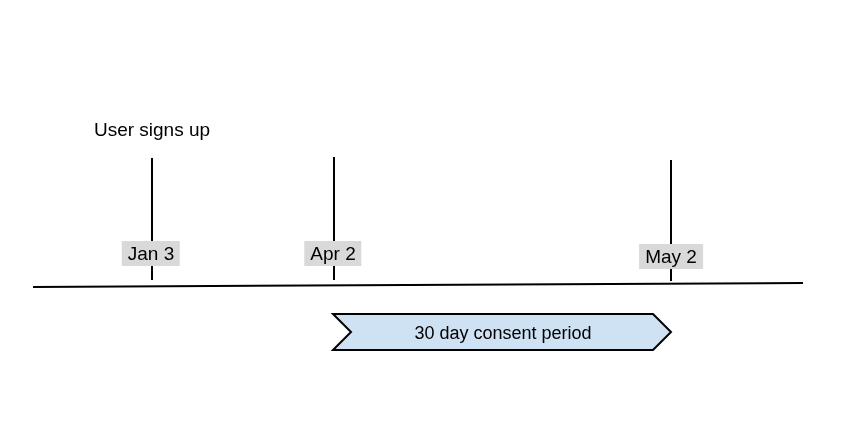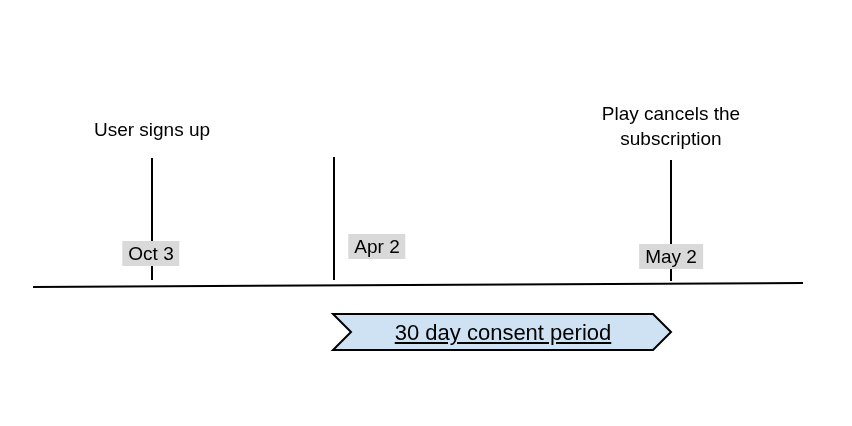--- a/index.html
+++ b/index.html
@@ -29,42 +29,40 @@
     transform: translateX(-50%);
     font-size: 19px;
     line-height: 25px;
     padding: 0 6px;
     white-space: nowrap;
     background: #d9d9d9;
   }
   .chevron-label {
     position: absolute;
     transform: translate(-50%, -50%);
-    font-size: 22px;
+    font-size: 18px;
     white-space: nowrap;
-    text-decoration: underline;
   }
 </style>
 </head>
 <body>
 
 <div class="stage">
 
   <div class="event-label" style="left:72px; top:117px; width:160px;">User signs up</div>
   <div class="event-tick" style="left:151px; top:158px; height:122px;"></div>
 
   <div class="event-tick" style="left:333px; top:157px; height:123px;"></div>
 
-  <div class="event-label" style="left:581px; top:101px; width:180px;">Play cancels the subscription</div>
   <div class="event-tick" style="left:670px; top:160px; height:121px;"></div>
 
   <svg class="svg-overlay" width="852" height="426" viewBox="0 0 852 426">
     <line x1="33" y1="287" x2="803" y2="283" stroke="#000000" stroke-width="2"></line>
     <polygon points="333,314 653,314 671,332 653,350 333,350 351,332" fill="#cfe2f3" stroke="#000000" stroke-width="2" stroke-linejoin="miter"></polygon>
   </svg>
 
-  <div class="date-badge" style="left:151px; top:241px;">Oct 3</div>
-  <div class="date-badge" style="left:333px; top:234px;margin-left:44px;">Apr 2</div>
+  <div class="date-badge" style="left:151px; top:241px;">Jan 3</div>
+  <div class="date-badge" style="left:333px; top:241px;">Apr 2</div>
   <div class="date-badge" style="left:671px; top:244px;">May 2</div>
 
   <div class="chevron-label" style="left:503px; top:333px;">30 day consent period</div>
 
 </div>
 
 </body></html>

